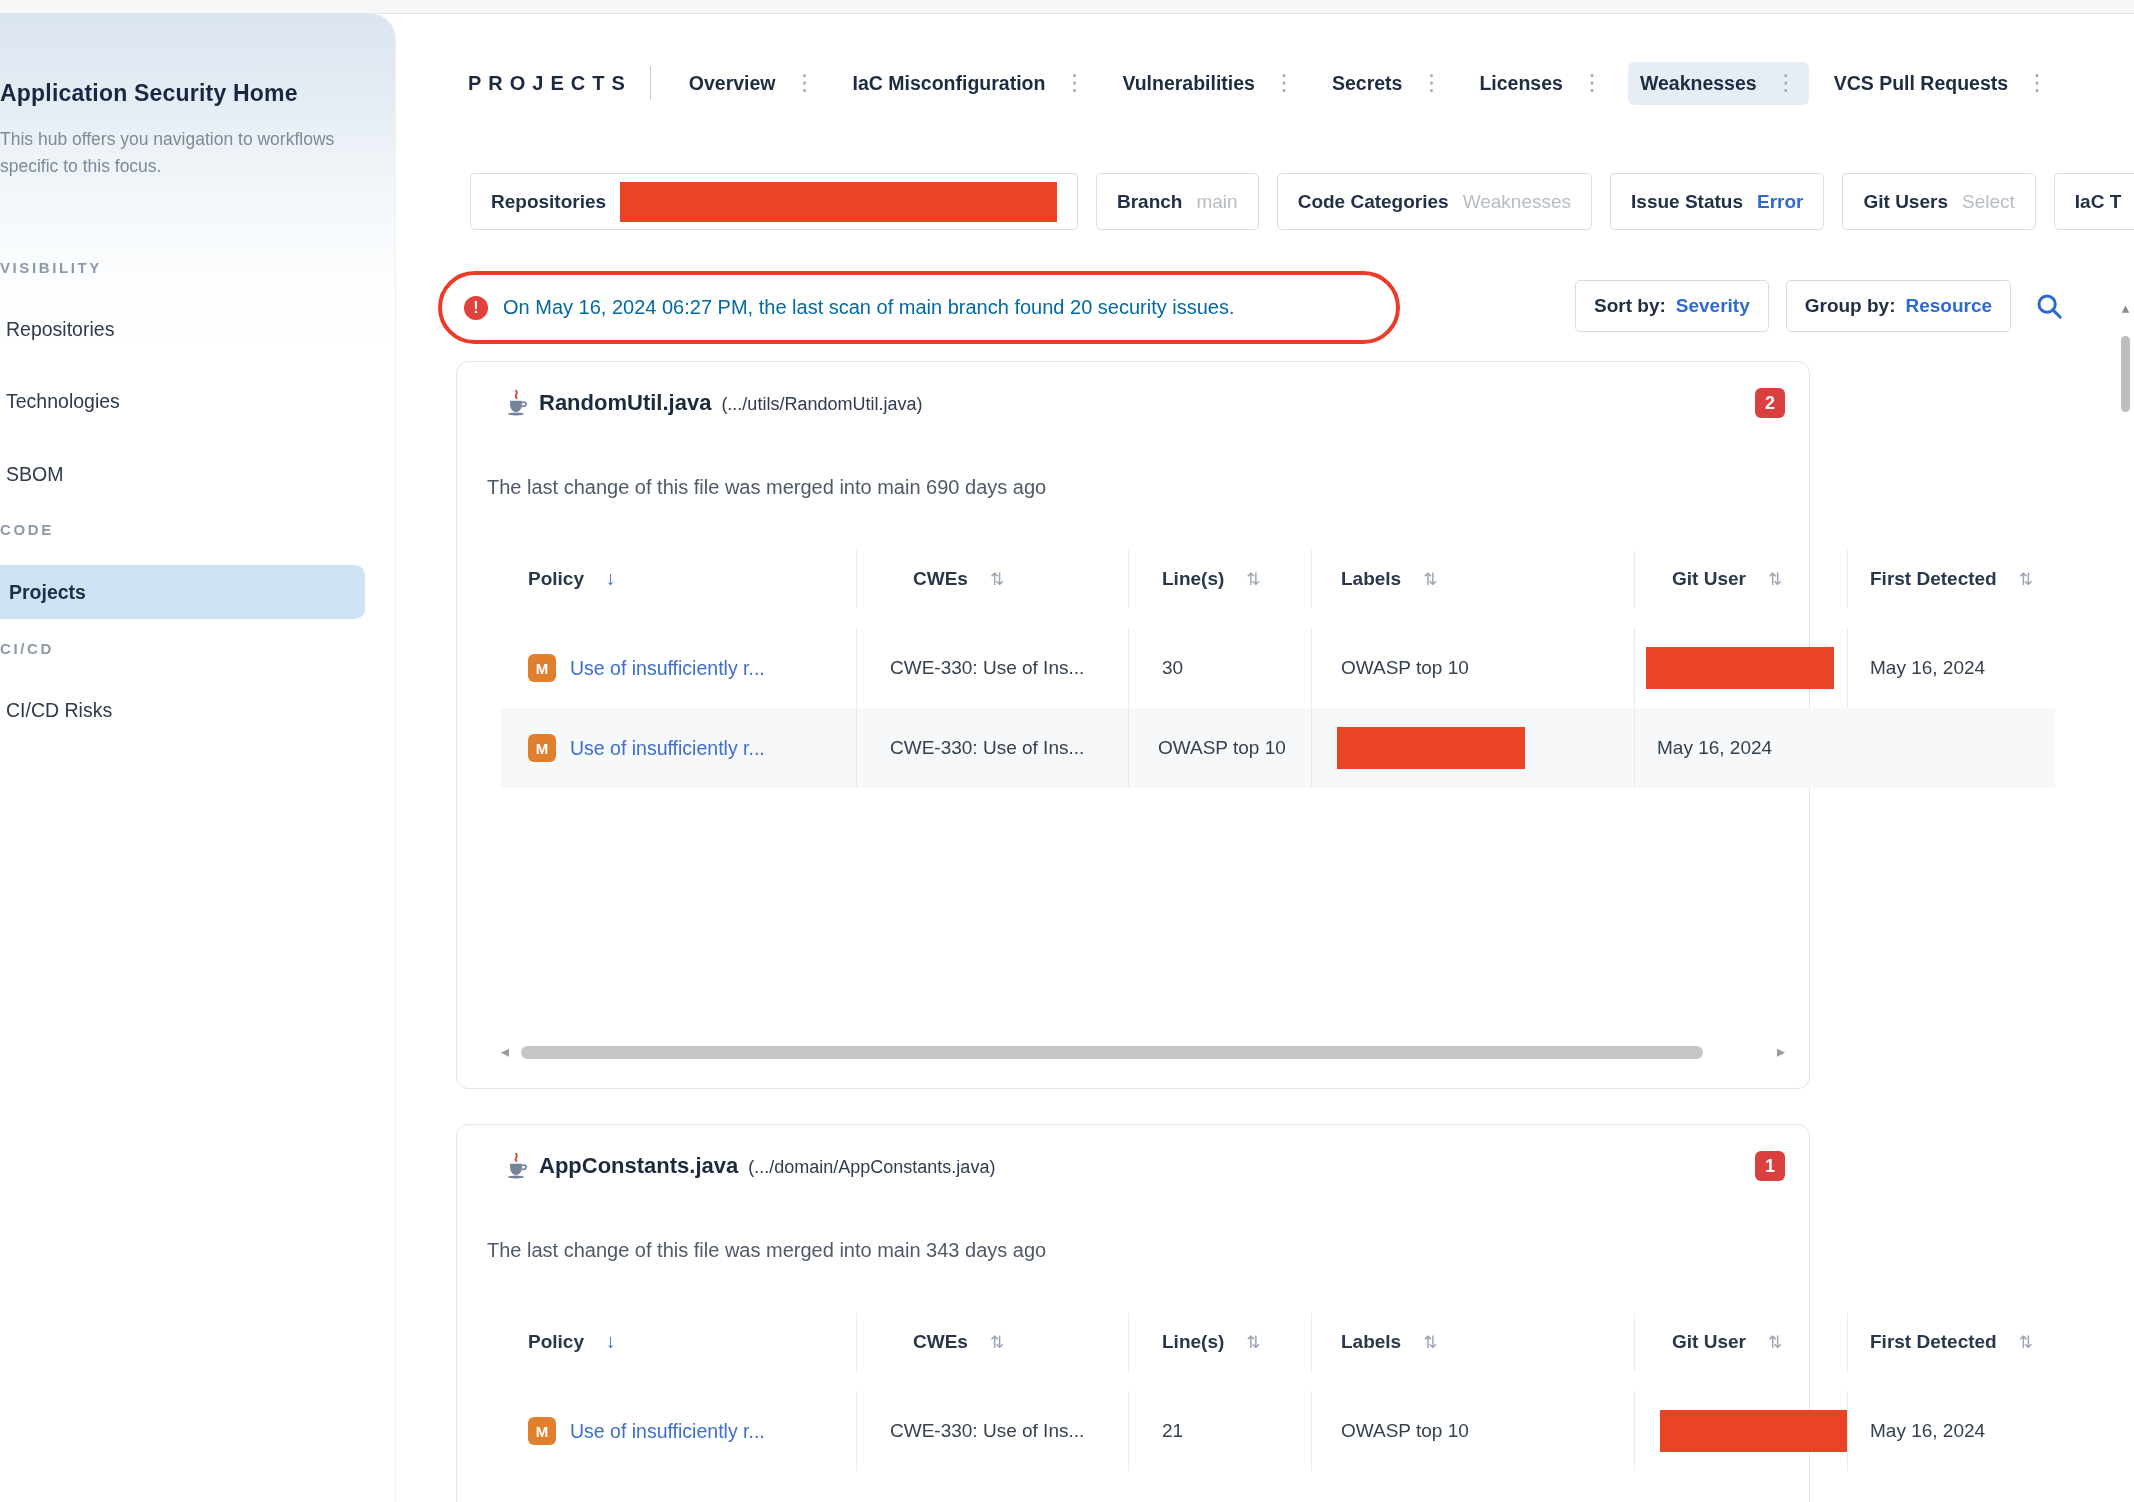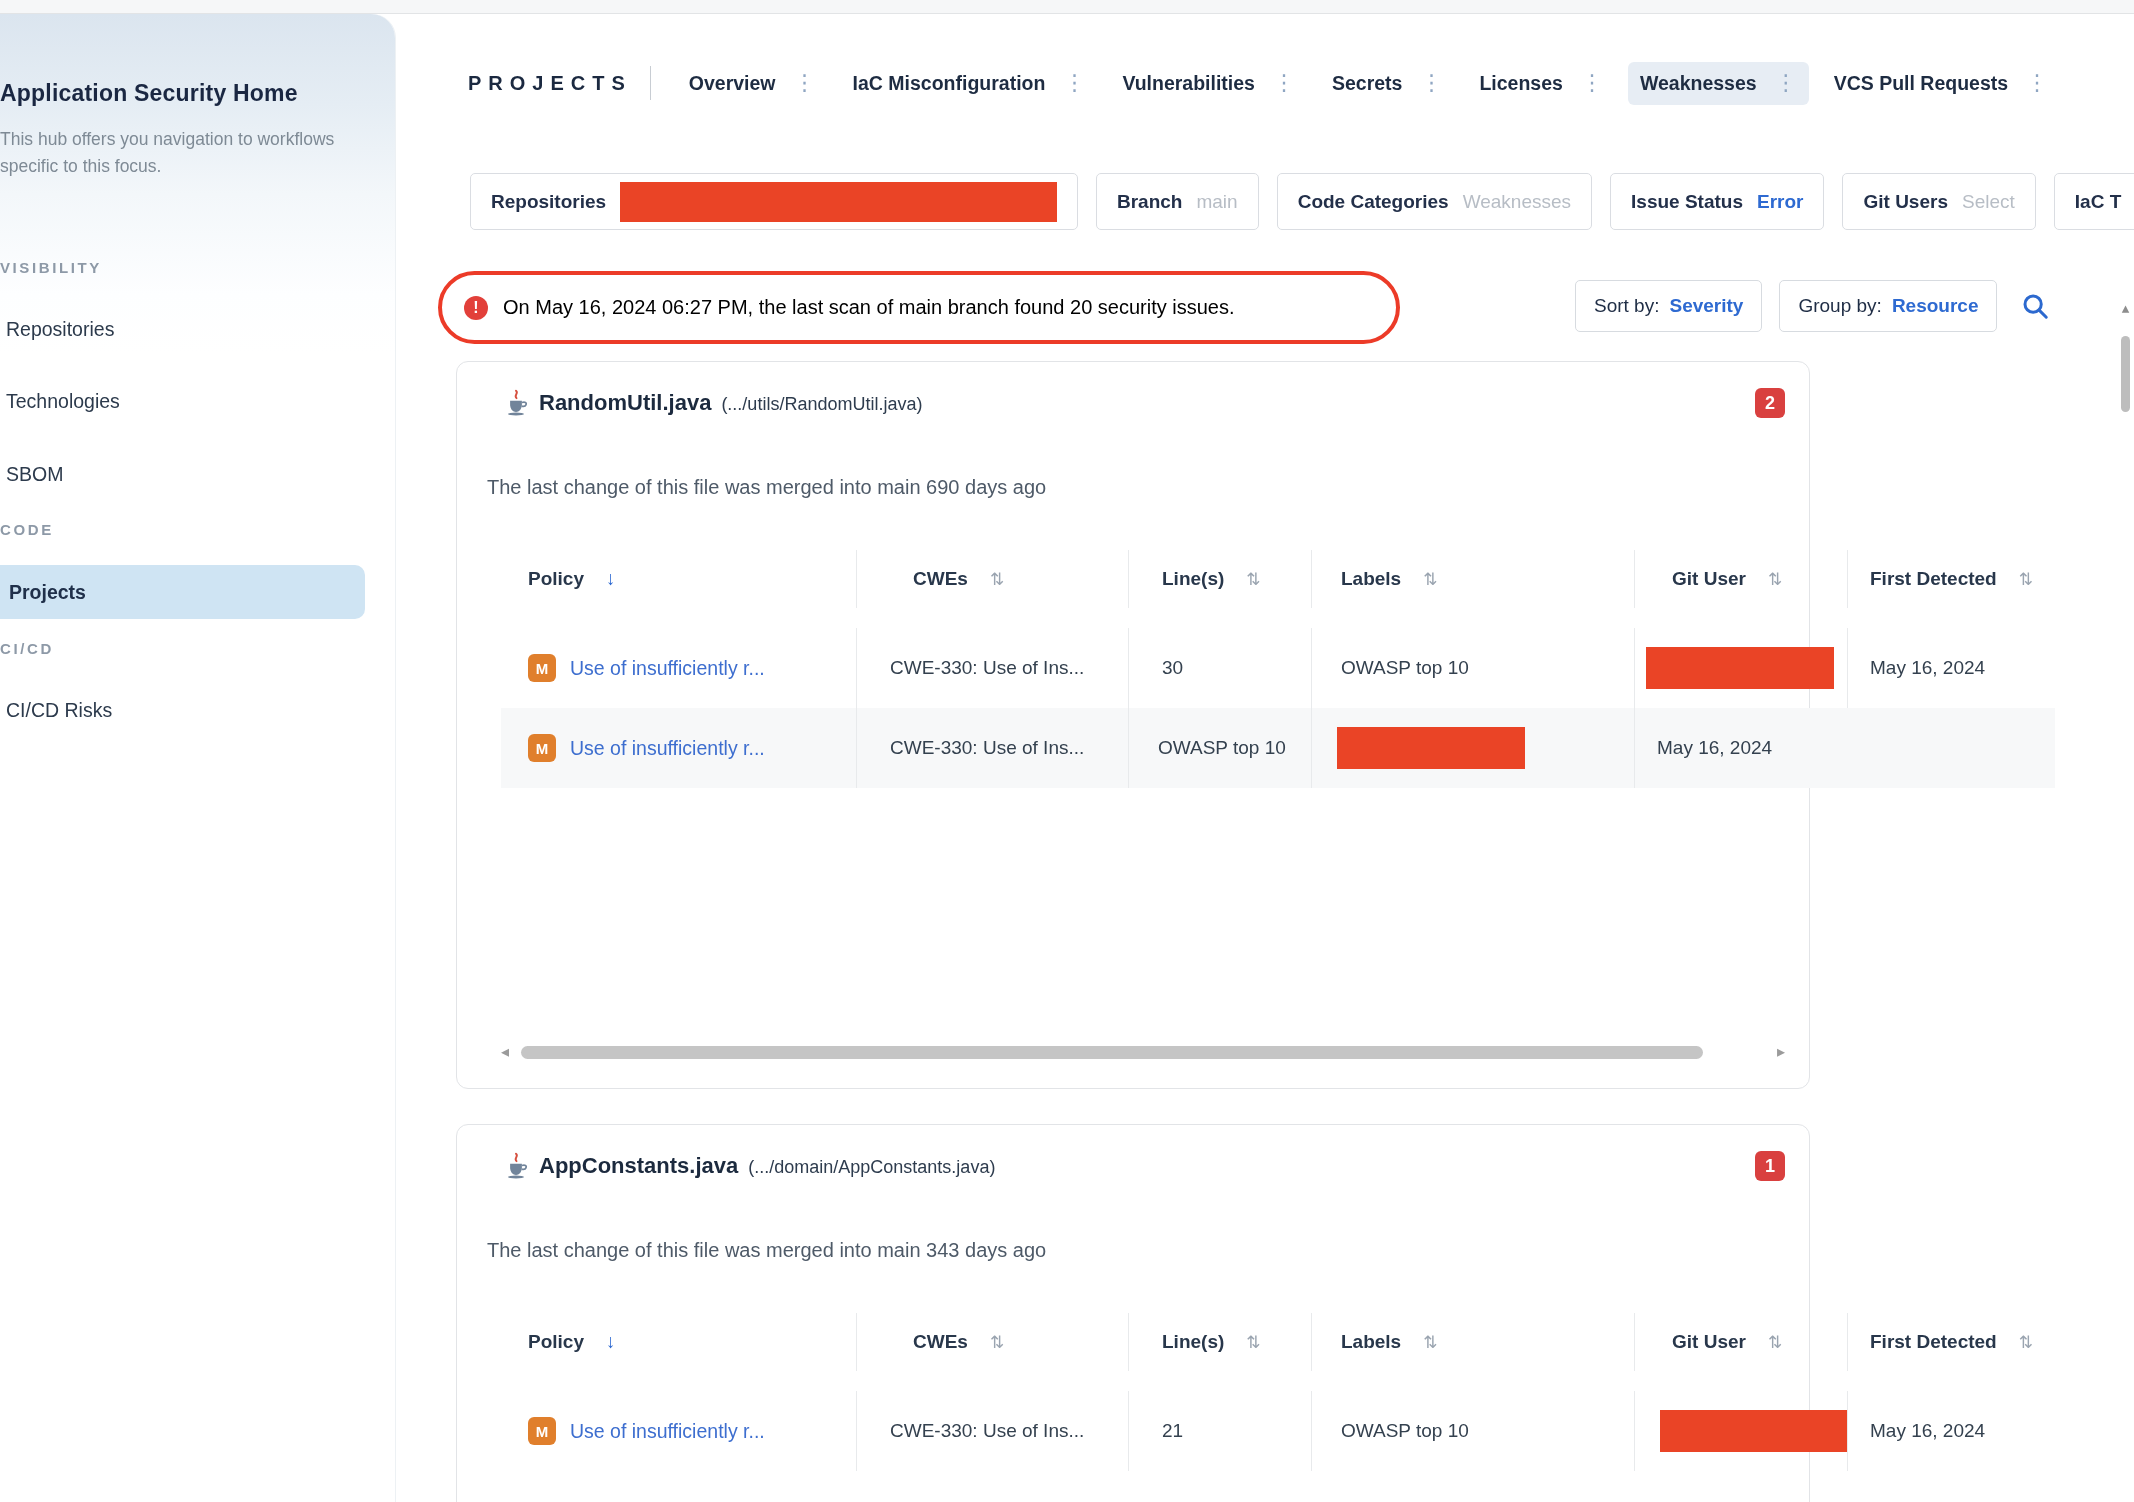--- a/index.html
+++ b/index.html
@@ -38,24 +38,24 @@
   .redact{background:#ea4426;display:inline-block}
   .chip-redact{width:440px;height:40px}
   .chip-repos{width:608px}
   .chip-cut{min-width:150px}
 
   
   .alert-annotation{position:absolute;left:438px;top:271px;width:962px;height:73px;border:4px solid #ec3b28;border-radius:40px;
     display:flex;align-items:center;gap:15px;padding:0 20px 0 22px;background:transparent}
   .alert-icon{width:24px;height:24px;border-radius:50%;background:#e2403a;color:#fff;font-weight:700;font-size:16px;
     display:flex;align-items:center;justify-content:center;flex:0 0 auto}
-  .alert-text{font-size:20px;color:#000000}
+  .alert-text{font-size:20px;color:#0369a1}
   .toolbar{position:absolute;left:1575px;top:280px;display:flex;align-items:center;gap:17px}
   .tchip{height:52px;border:1px solid #d7dbe0;border-radius:5px;display:flex;align-items:center;gap:10px;padding:0 18px;background:#fff;cursor:pointer}
-  .tlabel{font-size:19px;font-weight:400;color:#1f2d45}
+  .tlabel{font-size:19px;font-weight:700;color:#1f2d45}
   .tvalue{font-size:19px;font-weight:600;color:#2e6ad1}
   .search-btn{background:none;border:none;cursor:pointer;margin-left:6px;display:flex;padding:0}
 
   
   .vscroll{position:absolute;right:0;top:300px;width:17px;bottom:0}
   .vs-arrow{color:#8d8d8d;font-size:15px;text-align:center;line-height:1;cursor:pointer}
   .vs-thumb{position:absolute;top:36px;left:4px;width:9px;height:76px;background:#bdbdbd;border-radius:5px;cursor:pointer}
 
   
   .card{position:absolute;left:456px;width:1354px;background:#fff;border:1px solid #e2e4e7;border-radius:12px}

